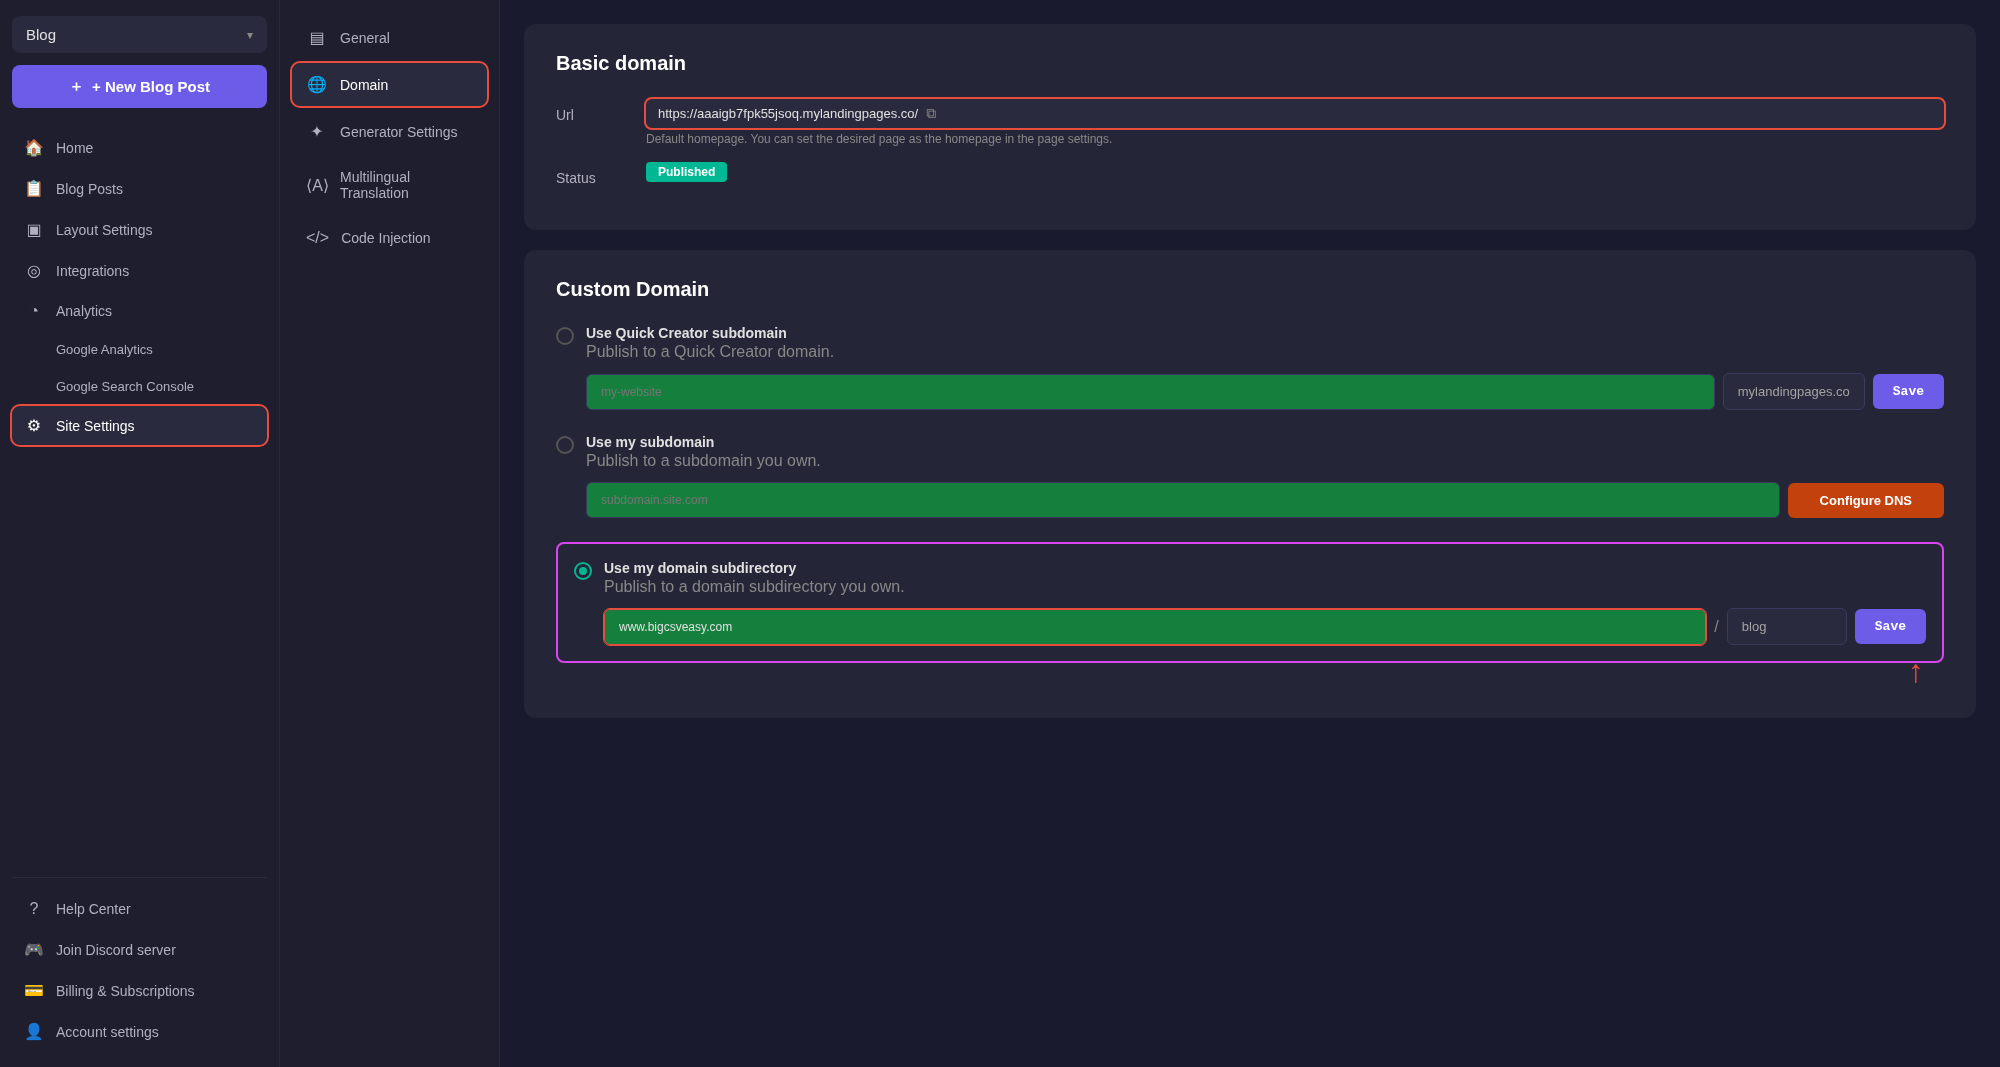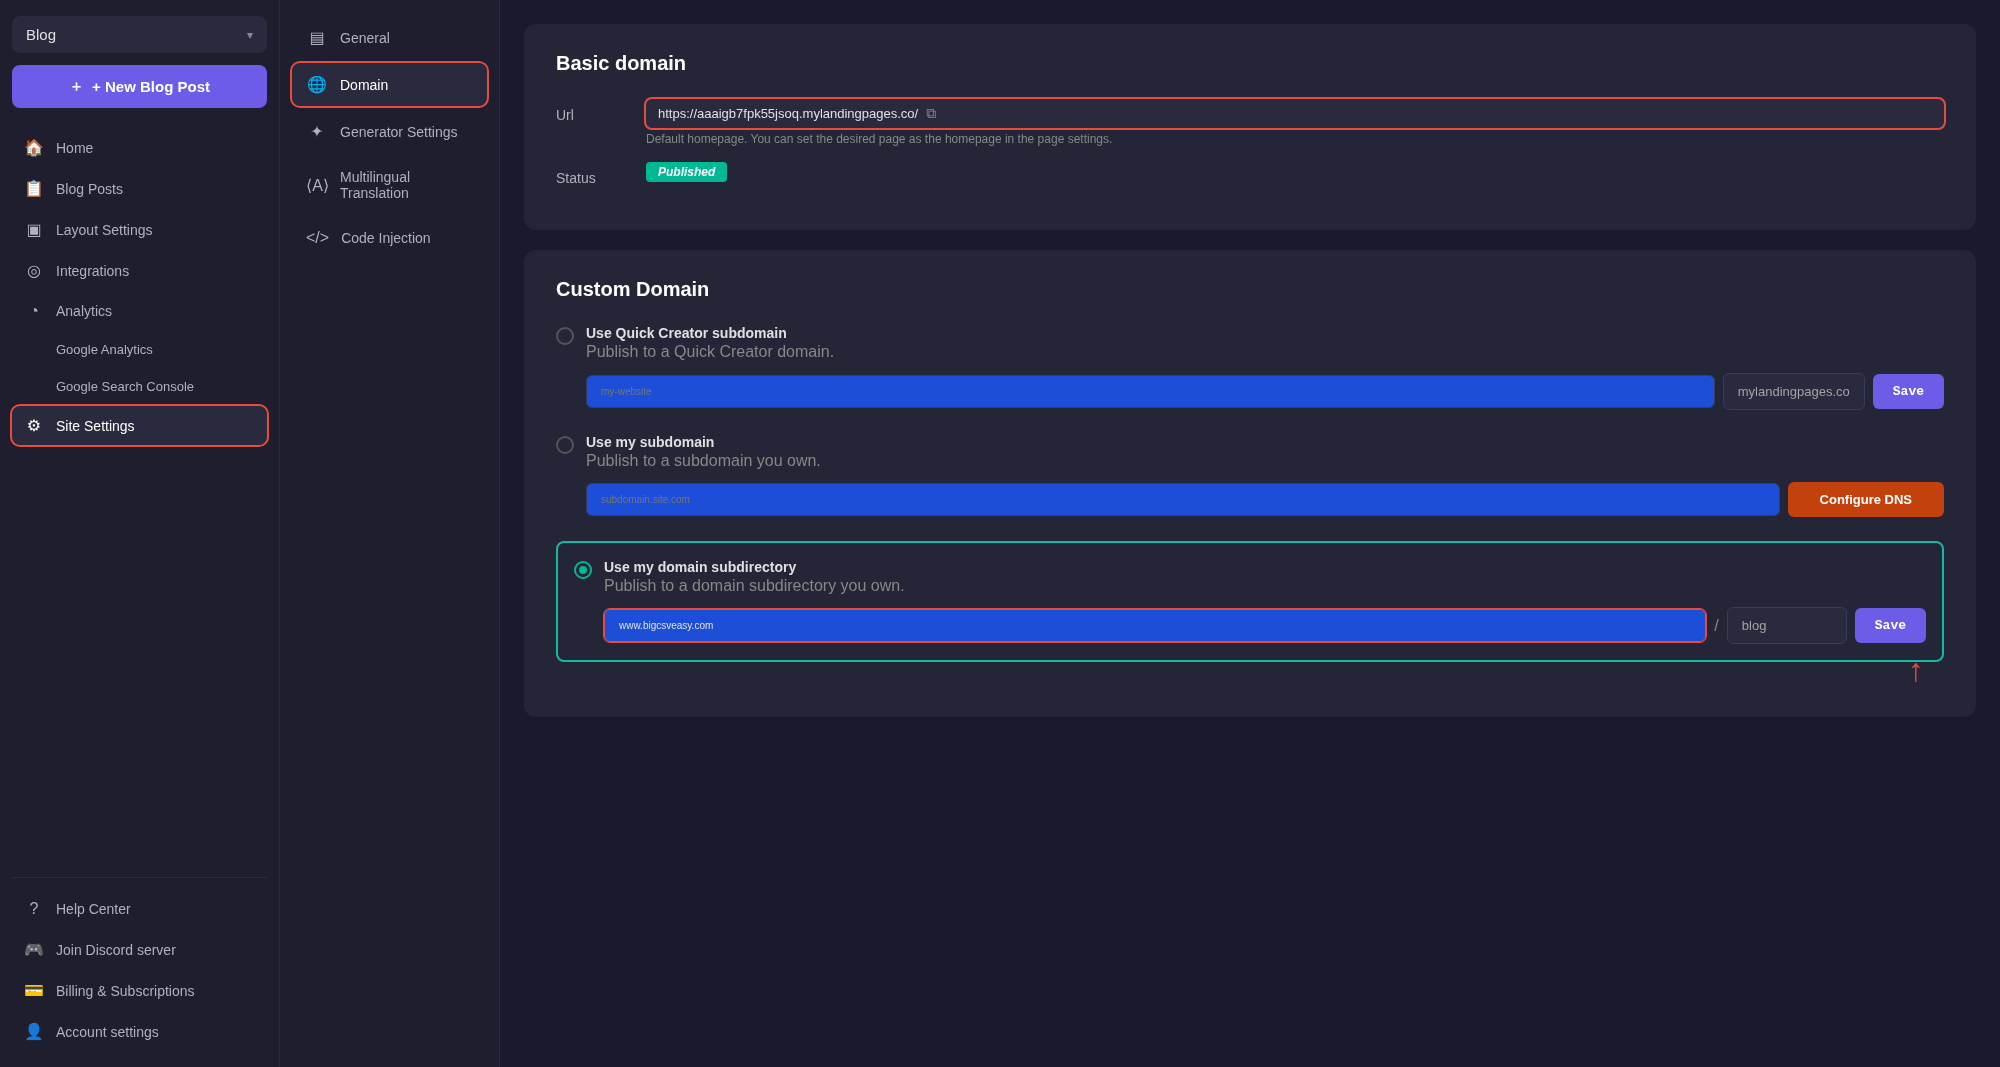--- a/index.html
+++ b/index.html
@@ -180,21 +180,20 @@
       margin-top: 4px;
     }
 
     .status-badge {
       background: #00b894;
       color: #fff;
       padding: 3px 12px;
       border-radius: 4px;
       font-size: 12px;
       font-weight: 600;
-      font-style: italic;
     }
 
     
     .option-block {
       margin-bottom: 24px;
     }
 
     .option-header {
       display: flex;
       align-items: flex-start;
@@ -238,26 +237,26 @@
     }
 
     .input-row {
       display: flex;
       align-items: center;
       gap: 8px;
       margin-left: 30px;
     }
 
     .domain-input {
-      background: #1d4ed8;
+      background: #15803d;
       border: 1px solid #3a3a5e;
       border-radius: 6px;
       padding: 10px 14px;
       color: #e0e0e0;
-      font-size: 10px;
+      font-size: 12px;
       flex: 1;
     }
     .domain-input.highlighted {
       border-color: #e74c3c;
       outline: 1px solid #e74c3c;
     }
 
     .domain-suffix {
       background: #2a2a3e;
       border: 1px solid #3a3a5e;
@@ -287,21 +286,21 @@
       border: none;
       border-radius: 6px;
       padding: 10px 32px;
       font-size: 13px;
       font-weight: 600;
       cursor: pointer;
       white-space: nowrap;
     }
 
     .highlighted-block {
-      border: 2px solid #14b8a6;
+      border: 2px solid #d946ef;
       border-radius: 8px;
       padding: 16px;
       background: #252538;
     }
 
     .slash-divider {
       color: #888;
       font-size: 16px;
       font-weight: 300;
     }

